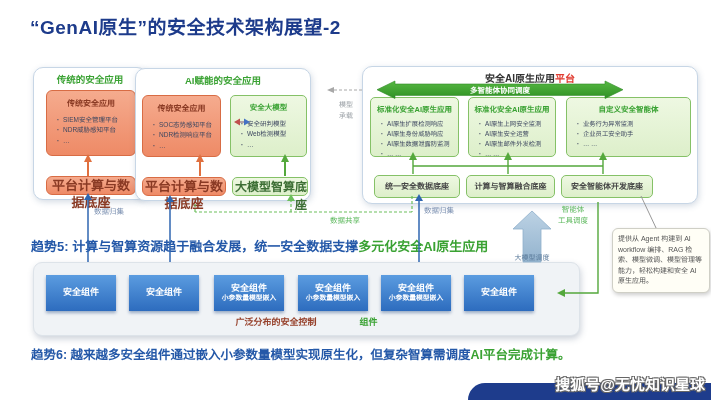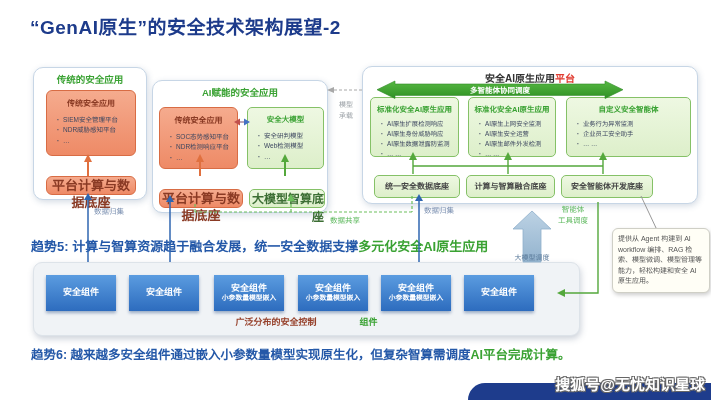--- a/index.html
+++ b/index.html
@@ -115,21 +115,21 @@
       <div class="btitle-o">传统安全应用</div>
       <ul class="blist">
         <li>SIEM安全管理平台</li>
         <li>NDR威胁感知平台</li>
         <li>…</li>
       </ul>
     </div>
     <div class="obox basebox-o" style="left:12px;top:108px;width:88px;height:17px;">平台计算与数据底座</div>
   </div>
 
-  <div class="panel" style="left:152px;top:68px;width:174px;height:131px;margin-top:12px;">
+  <div class="panel" style="left:135px;top:68px;width:174px;height:131px;">
     <div class="panel-title">AI赋能的安全应用</div>
     <div class="obox" style="left:6px;top:26px;width:77px;height:60px;">
       <div class="btitle-o">传统安全应用</div>
       <ul class="blist">
         <li>SOC态势感知平台</li>
         <li>NDR检测响应平台</li>
         <li>…</li>
       </ul>
     </div>
     <div class="gbox" style="left:94px;top:26px;width:75px;height:60px;">

